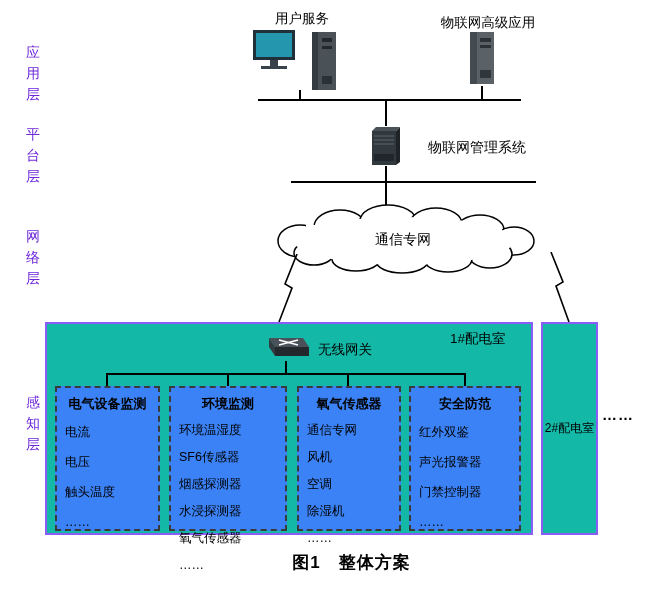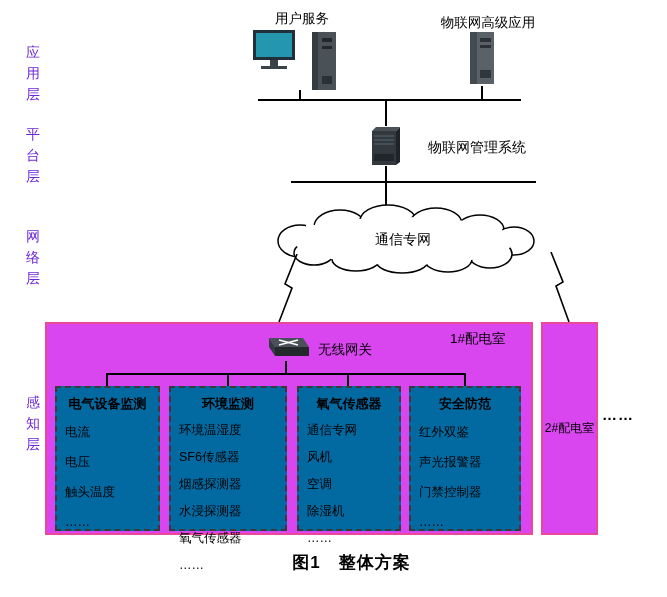--- a/index.html
+++ b/index.html
@@ -7,24 +7,24 @@
   body { font-family:"Liberation Sans", sans-serif; color:#000; }
   .page { position:relative; width:667px; height:597px; background:#fff; overflow:hidden; }
   .abs { position:absolute; }
   .line { position:absolute; background:#000; }
   .layer-label {
     position:absolute; width:18px; font-size:14px; line-height:1.5;
     text-align:center; word-break:break-all; color:#6d28d9;
   }
   .node-label { position:absolute; font-size:13.5px; white-space:nowrap;text-align:right; }
   .top-label  { position:absolute; font-size:13.5px; text-align:center; }
-  .room-box { position:absolute; border:2px solid #ec4899; background:#d946ef; }
+  .room-box { position:absolute; border:2px solid #8b5cf6; background:#14b8a6; }
   .group-box {
     position:absolute; top:386px; height:145px;
-    border:2px dashed #3a3a3a; padding:7px 8px 4px 8px; background:#0369a1;
+    border:2px dashed #3a3a3a; padding:7px 8px 4px 8px; background:#3b82f6;
   }
   .group-title { font-size:13px; font-weight:bold; text-align:center; margin-bottom:5px; white-space:nowrap; }
   .group-item { font-size:12.5px; line-height:19px; white-space:nowrap;margin-top:8px; }
   .group-box.loose .group-item { line-height:22px; }
   .cloud-wrap { position:absolute; left:252px; top:197px; width:302px; height:80px; }
   .cloud-label { position:absolute; left:0; top:34px; width:100%; text-align:center; font-size:14px; }
   .room2-box { display:flex; align-items:center; justify-content:center; }
   .room2-label { font-size:12px; white-space:nowrap; }
   .ellipsis-more { position:absolute; font-size:15px; font-weight:bold; letter-spacing:1px; }
   .caption { position:absolute; left:0; top:551px; width:100%; text-align:center;

